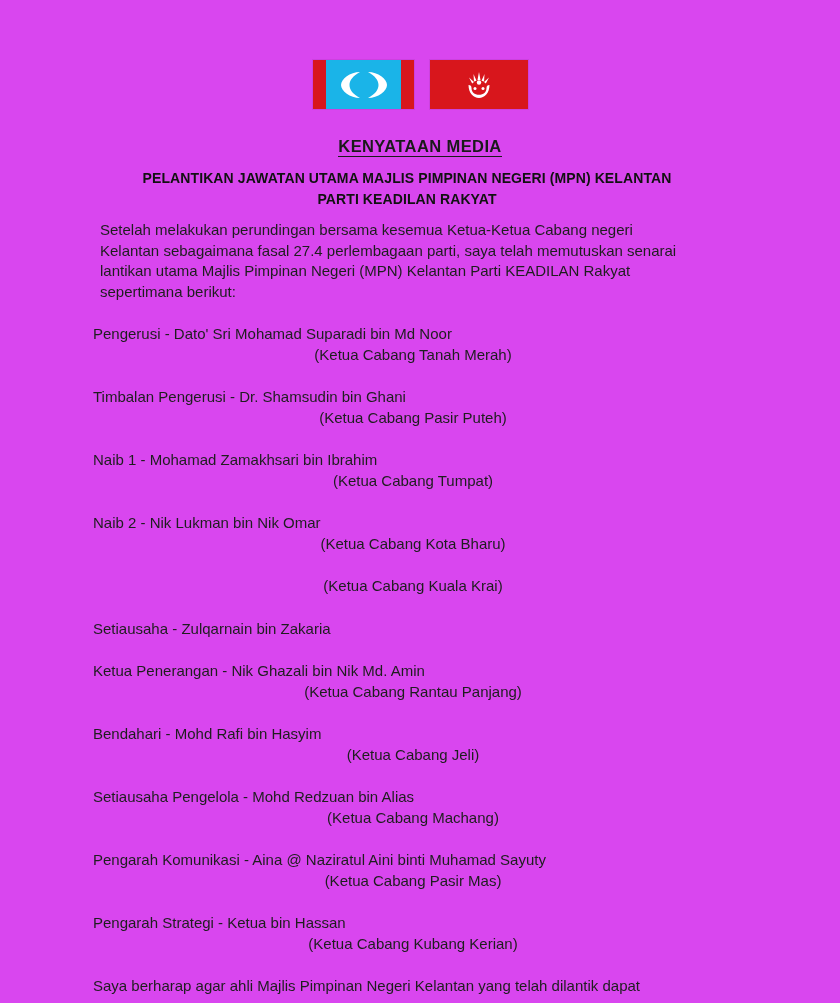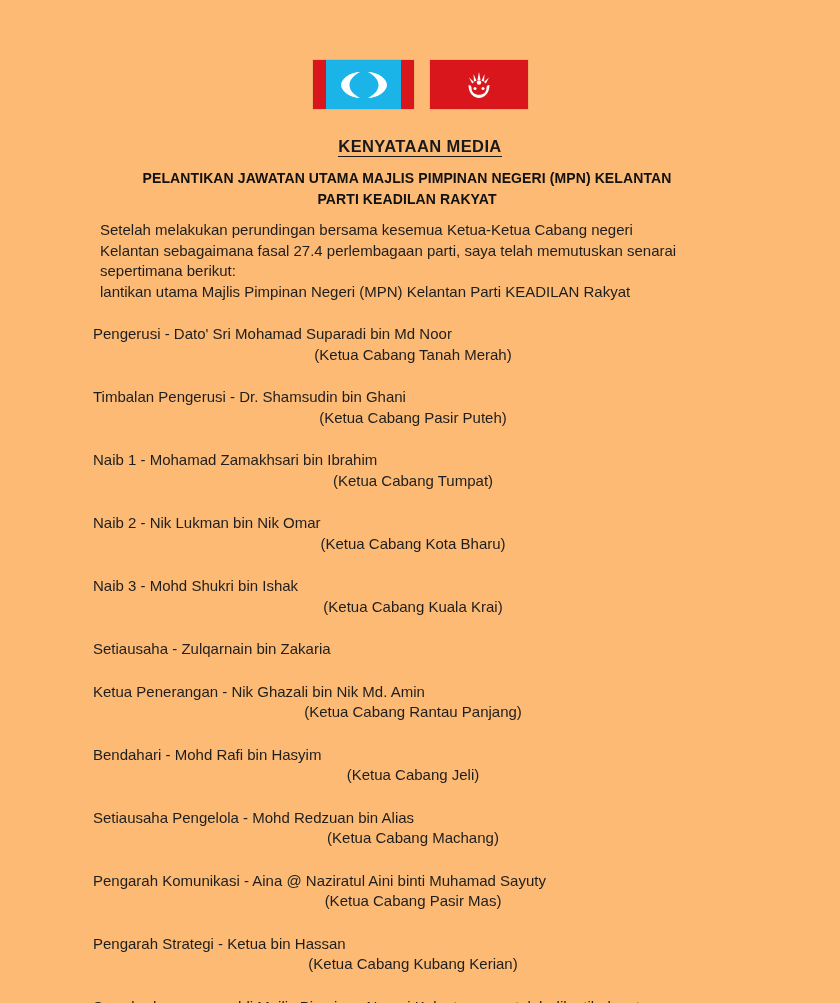--- a/index.html
+++ b/index.html
@@ -11,21 +11,21 @@
     height: 1003px;
     background: #f4f4f4;
     font-family: "Liberation Sans", sans-serif;
     color: #1a1a1a;
     overflow: hidden;
   }
   .page {
     position: relative;
     width: 840px;
     height: 1003px;
-    background: #fdba74;
+    background: #d946ef;
   }
 
   
   .logo-band {
     position: absolute;
     top: 60px;
     left: 0;
     width: 840px;
     display: flex;
     justify-content: center;
@@ -178,22 +178,22 @@
   <div class="main-title">
     <div>PELANTIKAN JAWATAN UTAMA MAJLIS PIMPINAN NEGERI (MPN) KELANTAN</div>
     <div>PARTI KEADILAN RAKYAT</div>
   </div>
 
   <div class="body-wrap">
 
     <div class="intro-para">
       <span class="ln">Setelah melakukan perundingan bersama kesemua Ketua-Ketua Cabang negeri</span>
       <span class="ln">Kelantan sebagaimana fasal 27.4 perlembagaan parti, saya telah memutuskan senarai</span>
+      <span class="ln">lantikan utama Majlis Pimpinan Negeri (MPN) Kelantan Parti KEADILAN Rakyat</span>
       <span class="ln">sepertimana berikut:</span>
-      <span class="ln">lantikan utama Majlis Pimpinan Negeri (MPN) Kelantan Parti KEADILAN Rakyat</span>
     </div>
 
     <div class="appt">
       <span class="role-line">Pengerusi - Dato' Sri Mohamad Suparadi bin Md Noor</span>
       <span class="branch-line">(Ketua Cabang Tanah Merah)</span>
     </div>
 
     <div class="appt">
       <span class="role-line">Timbalan Pengerusi - Dr. Shamsudin bin Ghani</span>
       <span class="branch-line">(Ketua Cabang Pasir Puteh)</span>
@@ -203,21 +203,20 @@
       <span class="role-line">Naib 1 - Mohamad Zamakhsari bin Ibrahim</span>
       <span class="branch-line">(Ketua Cabang Tumpat)</span>
     </div>
 
     <div class="appt">
       <span class="role-line">Naib 2 - Nik Lukman bin Nik Omar</span>
       <span class="branch-line">(Ketua Cabang Kota Bharu)</span>
     </div>
 
     <div class="appt">
-      <span class="role-line">Naib 3 - Mohd Shukri bin Ishak</span>
       <span class="branch-line">(Ketua Cabang Kuala Krai)</span>
     </div>
 
     <div class="appt">
       <span class="role-line">Setiausaha - Zulqarnain bin Zakaria</span>
     </div>
 
     <div class="appt">
       <span class="role-line">Ketua Penerangan - Nik Ghazali bin Nik Md. Amin</span>
       <span class="branch-line">(Ketua Cabang Rantau Panjang)</span>

